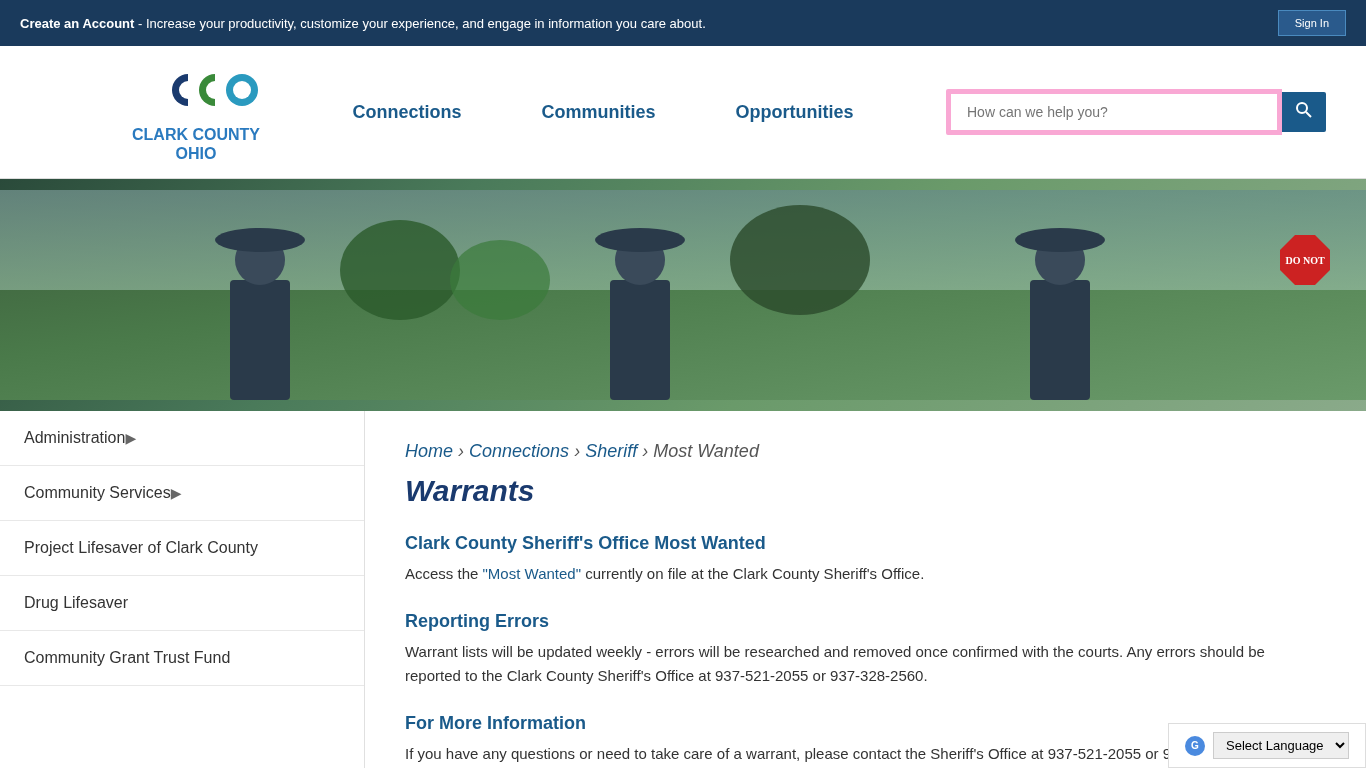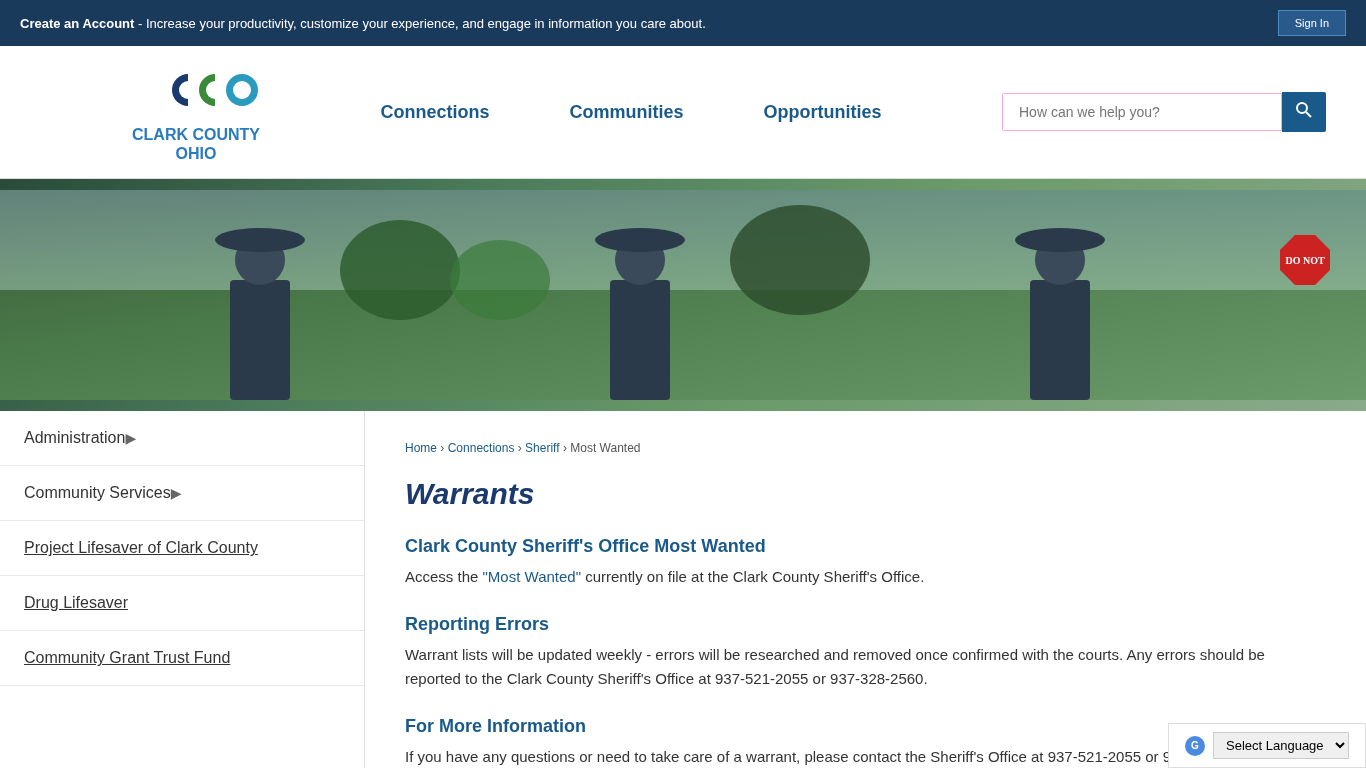--- a/index.html
+++ b/index.html
@@ -61,24 +61,24 @@
       font-weight: bold;
       cursor: pointer;
       text-decoration: none;
     }
 
     .search-area {
       display: flex;
       align-items: center;
     }
     .search-input {
-      border: 1px solid #f9a8d4;
+      border: 5px solid #f9a8d4;
       padding: 10px 16px;
       font-size: 14px;
-      width: 280px;
+      width: 336px;
       outline: none;
       border-radius: 2px 0 0 2px;
     }
     .search-btn {
       background: #1a5a8a;
       border: none;
       color: #fff;
       padding: 10px 14px;
       cursor: pointer;
       border-radius: 0 2px 2px 0;
@@ -131,34 +131,34 @@
     .sidebar-arrow {
       font-size: 14px;
       color: #666;
     }
     .sidebar-item-simple {
       padding: 18px 24px;
       border-bottom: 1px solid #e8e8e8;
       cursor: pointer;
       font-size: 16px;
       color: #333;
-      text-decoration: underline;
     }
 
     
     .content {
       flex: 1;
       padding: 30px 50px 30px 40px;
     }
 
     
     .breadcrumb {
-      font-size: 12px;
+      font-size: 18px;
       color: #555;
-      margin-bottom: 22px;
+      margin-bottom: 12px;
+      font-style: italic;
     }
     .breadcrumb a { color: #1a5a8a; text-decoration: none; }
     .breadcrumb span { color: #555; }
 
     
     .page-title {
       font-size: 30px;
       font-weight: bold;
       color: #1a3a6e;
       margin-bottom: 25px;

